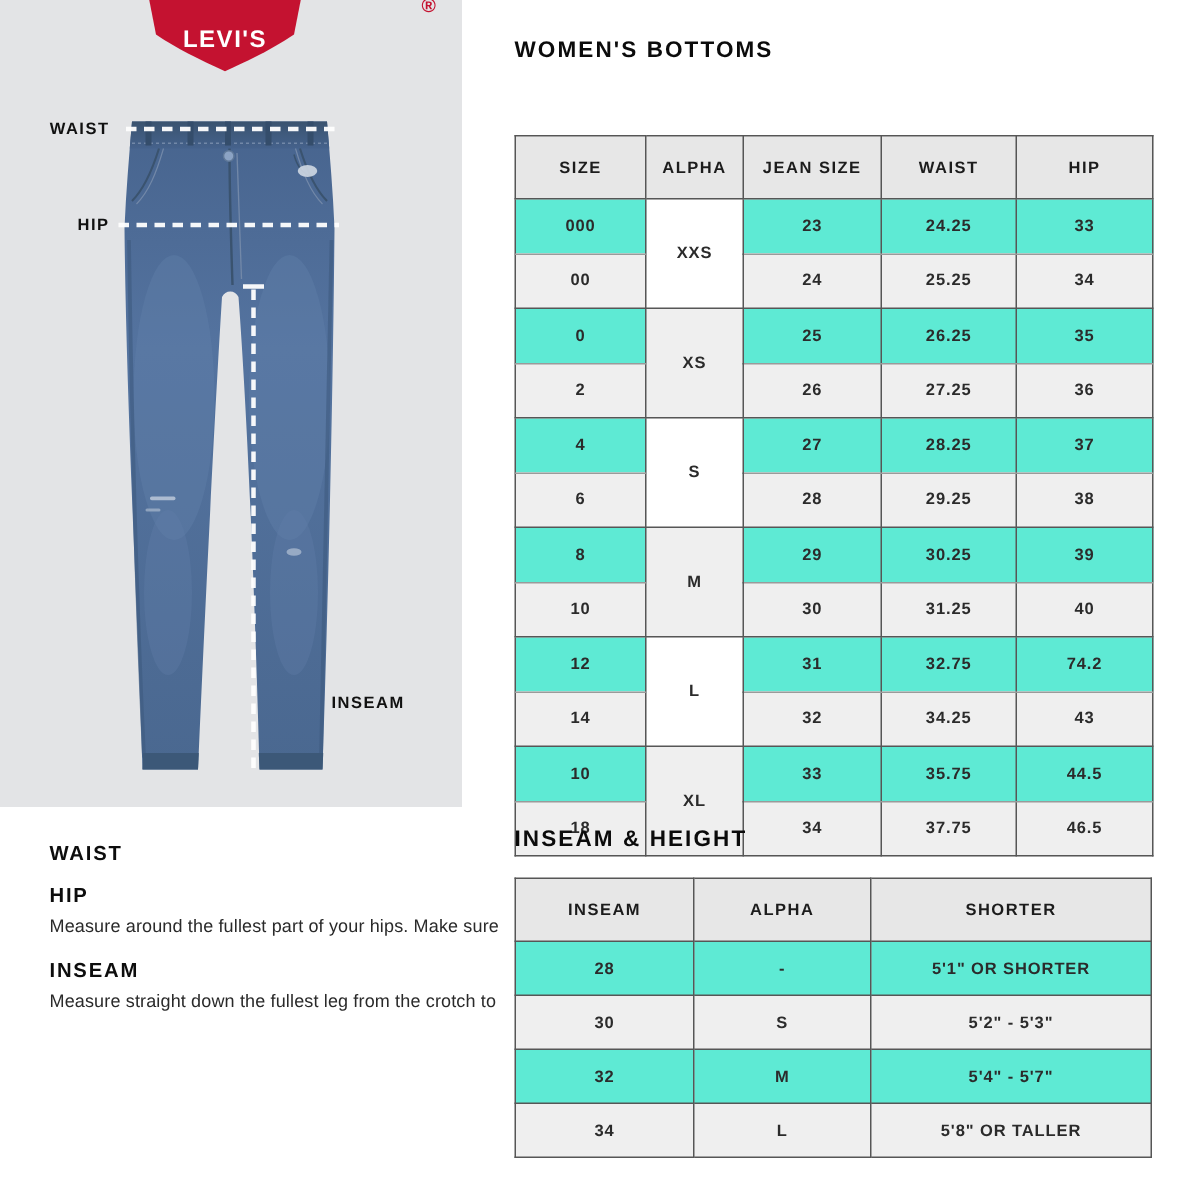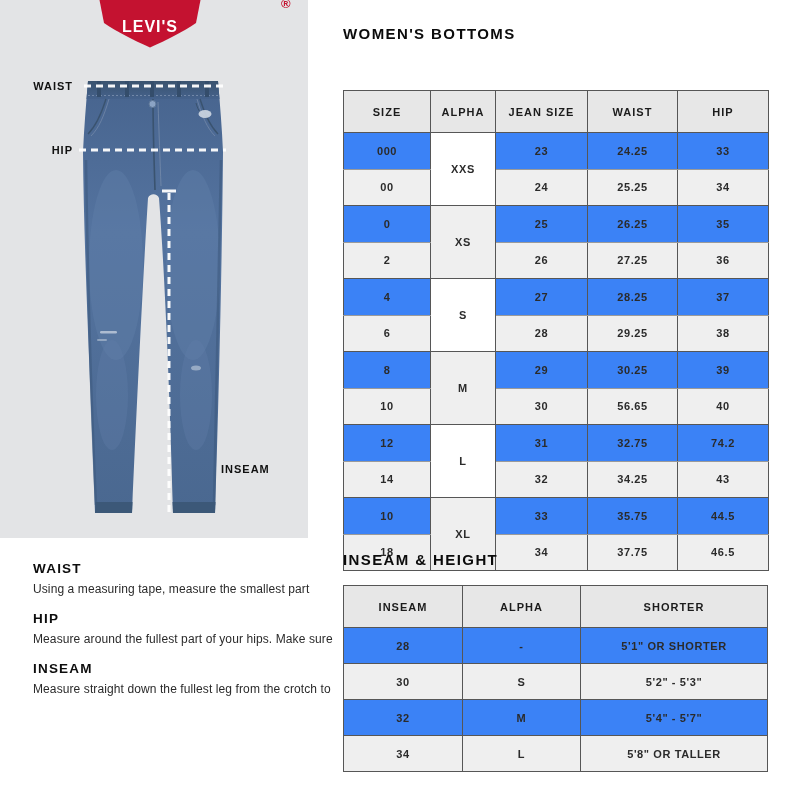--- a/index.html
+++ b/index.html
@@ -40,21 +40,21 @@
   table.sizes th, table.sizes td{
     border:1px solid #565656;text-align:center;vertical-align:middle;padding:0;
     font-weight:bold;color:#2b2b2b;
   }
   table.sizes th{
     height:41px;background:#e7e7e7;font-size:11px;letter-spacing:1px;color:#1c1c1c;
   }
   .tbl-inseam th{height:36px;}
   .tbl-bottoms td{height:35.5px;font-size:11px;letter-spacing:0.6px;}
   .tbl-inseam td{height:35px;font-size:11px;letter-spacing:0.6px;}
-  tr.rw td{background:#3b82f6;}
+  tr.rw td{background:#5eead4;}
   tr.rg td{background:#efefef;}
   td.alpha-w{background:#ffffff !important;}
   td.alpha-g{background:#efefef !important;}
   
   tr.gf td.lt{border-bottom-color:#9a9a9a;}
   tr.inner td{border-top-color:#9a9a9a;}
   td.alpha{border-bottom-color:#565656;}
 </style>
 </head>
 <body>
@@ -132,21 +132,20 @@
   </svg>
 
   <div class="measure-label lbl-waist">WAIST</div>
   <div class="measure-label lbl-hip">HIP</div>
   <div class="measure-label lbl-inseam">INSEAM</div>
 </div>
 
 <div class="tips">
   <div class="tip">
     <div class="tip-heading">WAIST</div>
-    <div class="tip-line">Using a measuring tape, measure the smallest part</div>
   </div>
   <div class="tip">
     <div class="tip-heading">HIP</div>
     <div class="tip-line">Measure around the fullest part of your hips. Make sure</div>
   </div>
   <div class="tip">
     <div class="tip-heading">INSEAM</div>
     <div class="tip-line">Measure straight down the fullest leg from the crotch to</div>
   </div>
 </div>
@@ -213,21 +212,21 @@
     <tr class="rw gf">
       <td class="lt">8</td>
       <td class="alpha alpha-g" rowspan="2">M</td>
       <td class="lt">29</td>
       <td class="lt">30.25</td>
       <td class="lt">39</td>
     </tr>
     <tr class="rg inner">
       <td>10</td>
       <td>30</td>
-      <td>56.65</td>
+      <td>31.25</td>
       <td>40</td>
     </tr>
     <tr class="rw gf">
       <td class="lt">12</td>
       <td class="alpha alpha-w" rowspan="2">L</td>
       <td class="lt">31</td>
       <td class="lt">32.75</td>
       <td class="lt">74.2</td>
     </tr>
     <tr class="rg inner">

